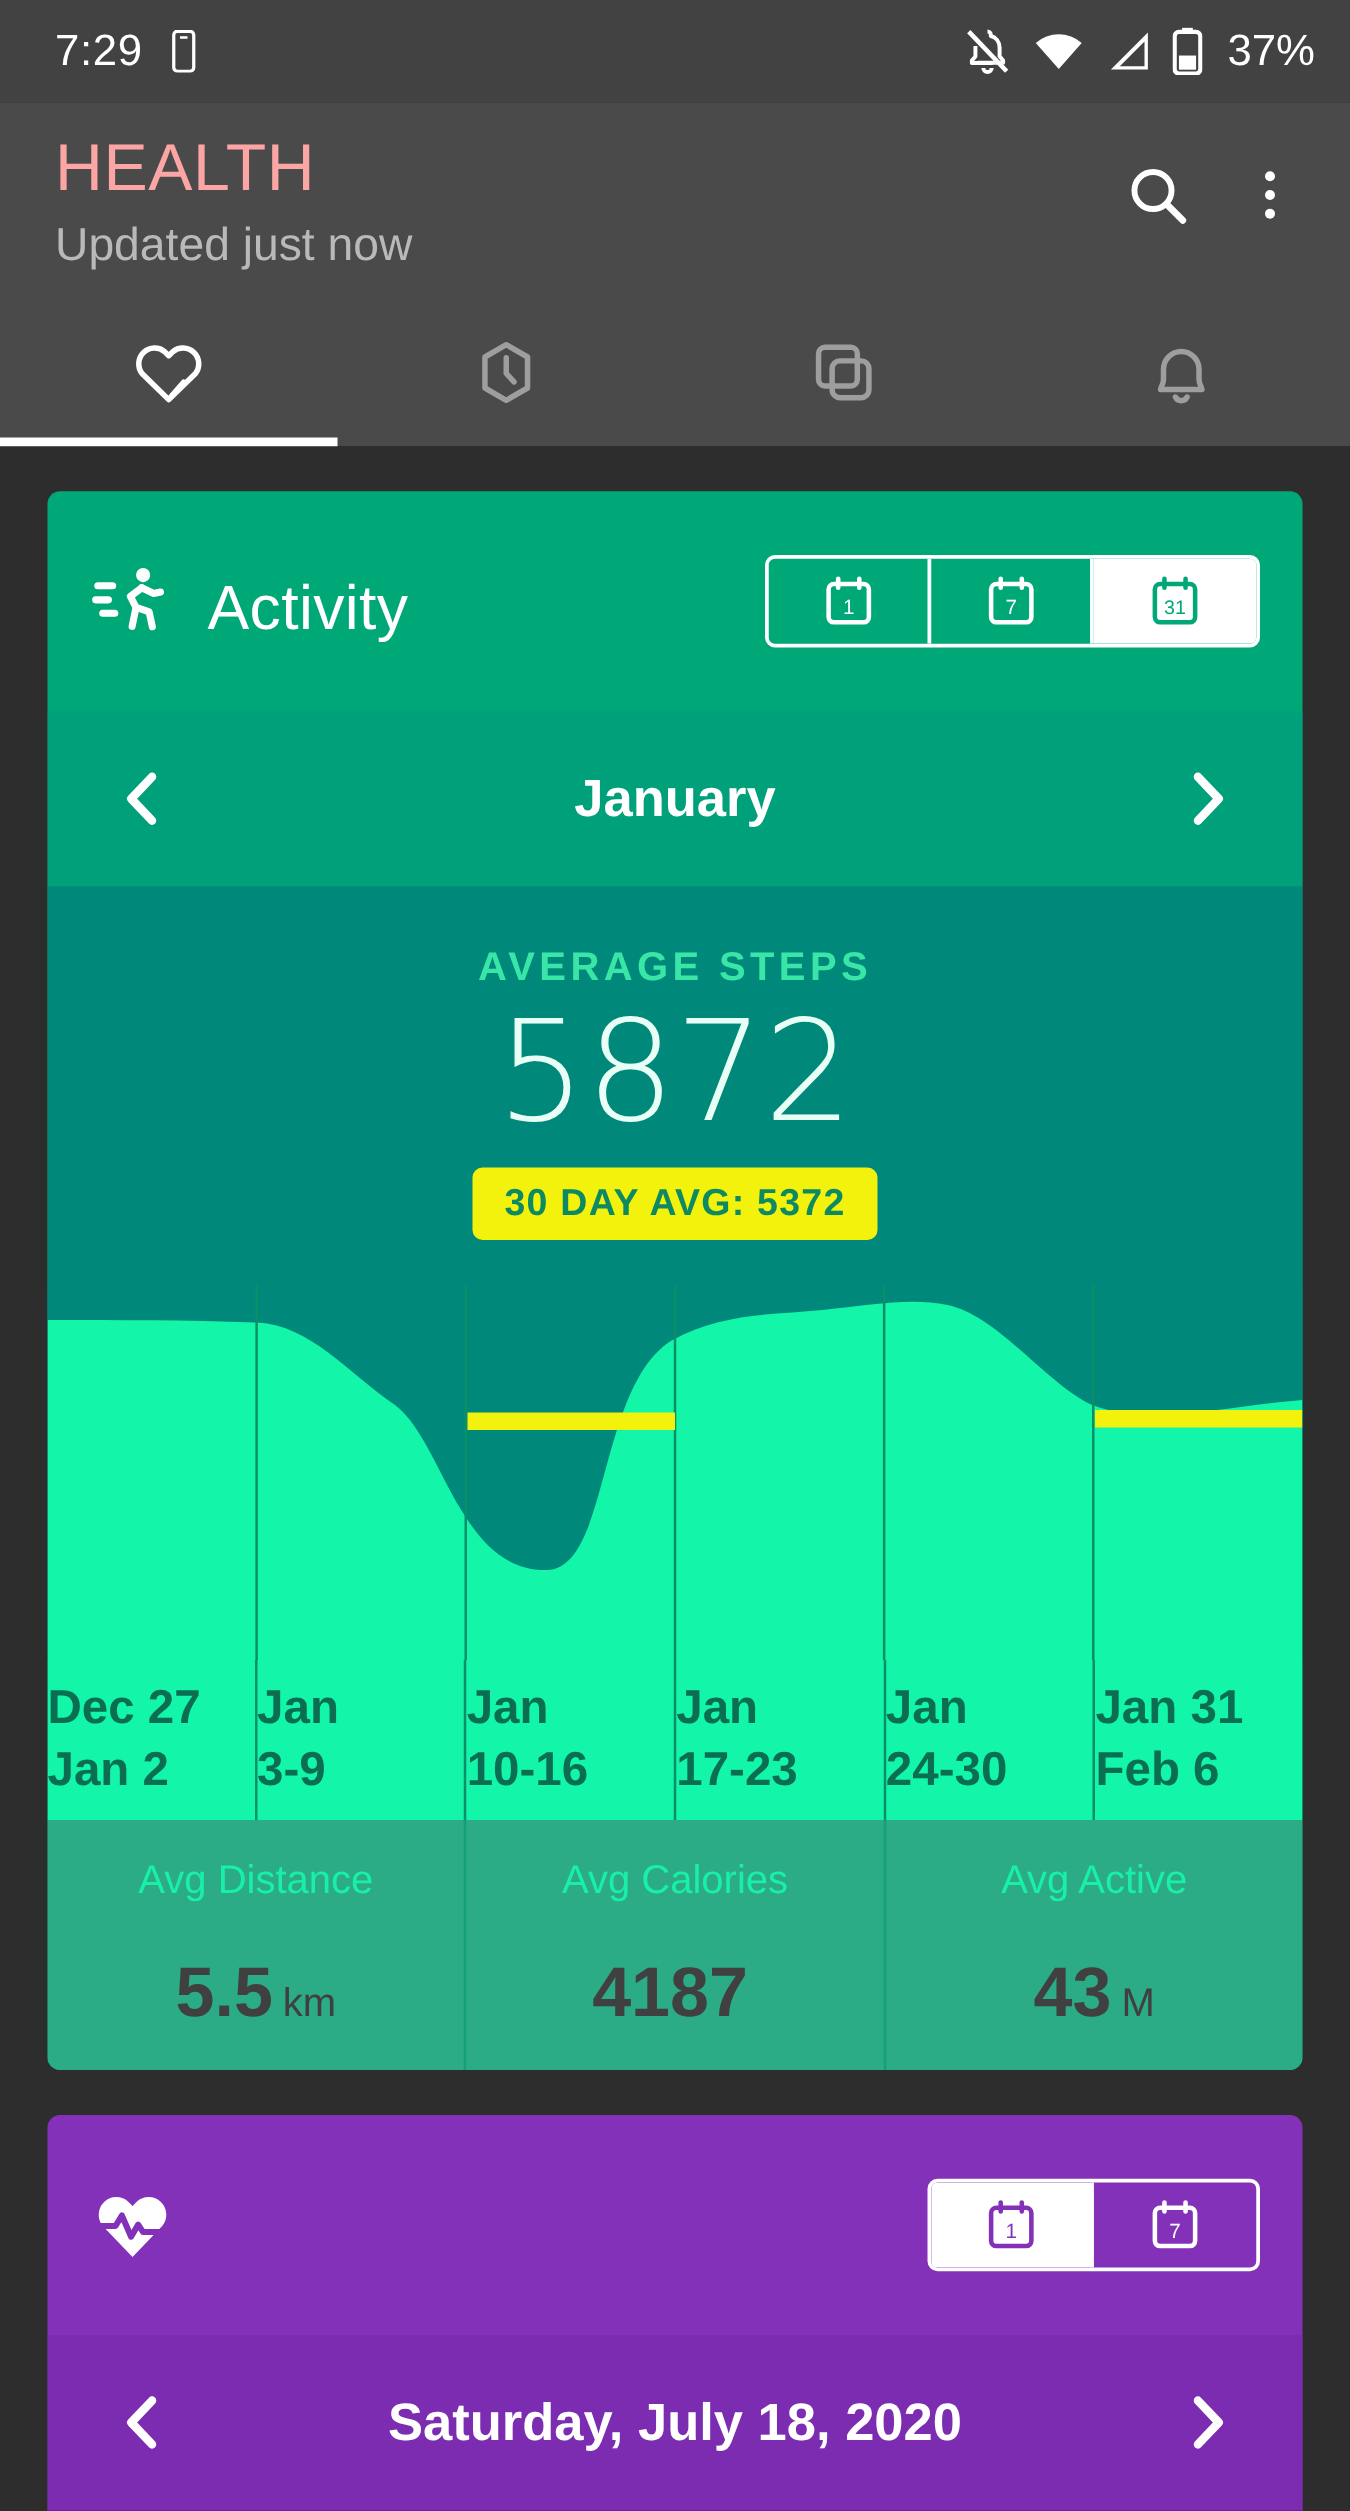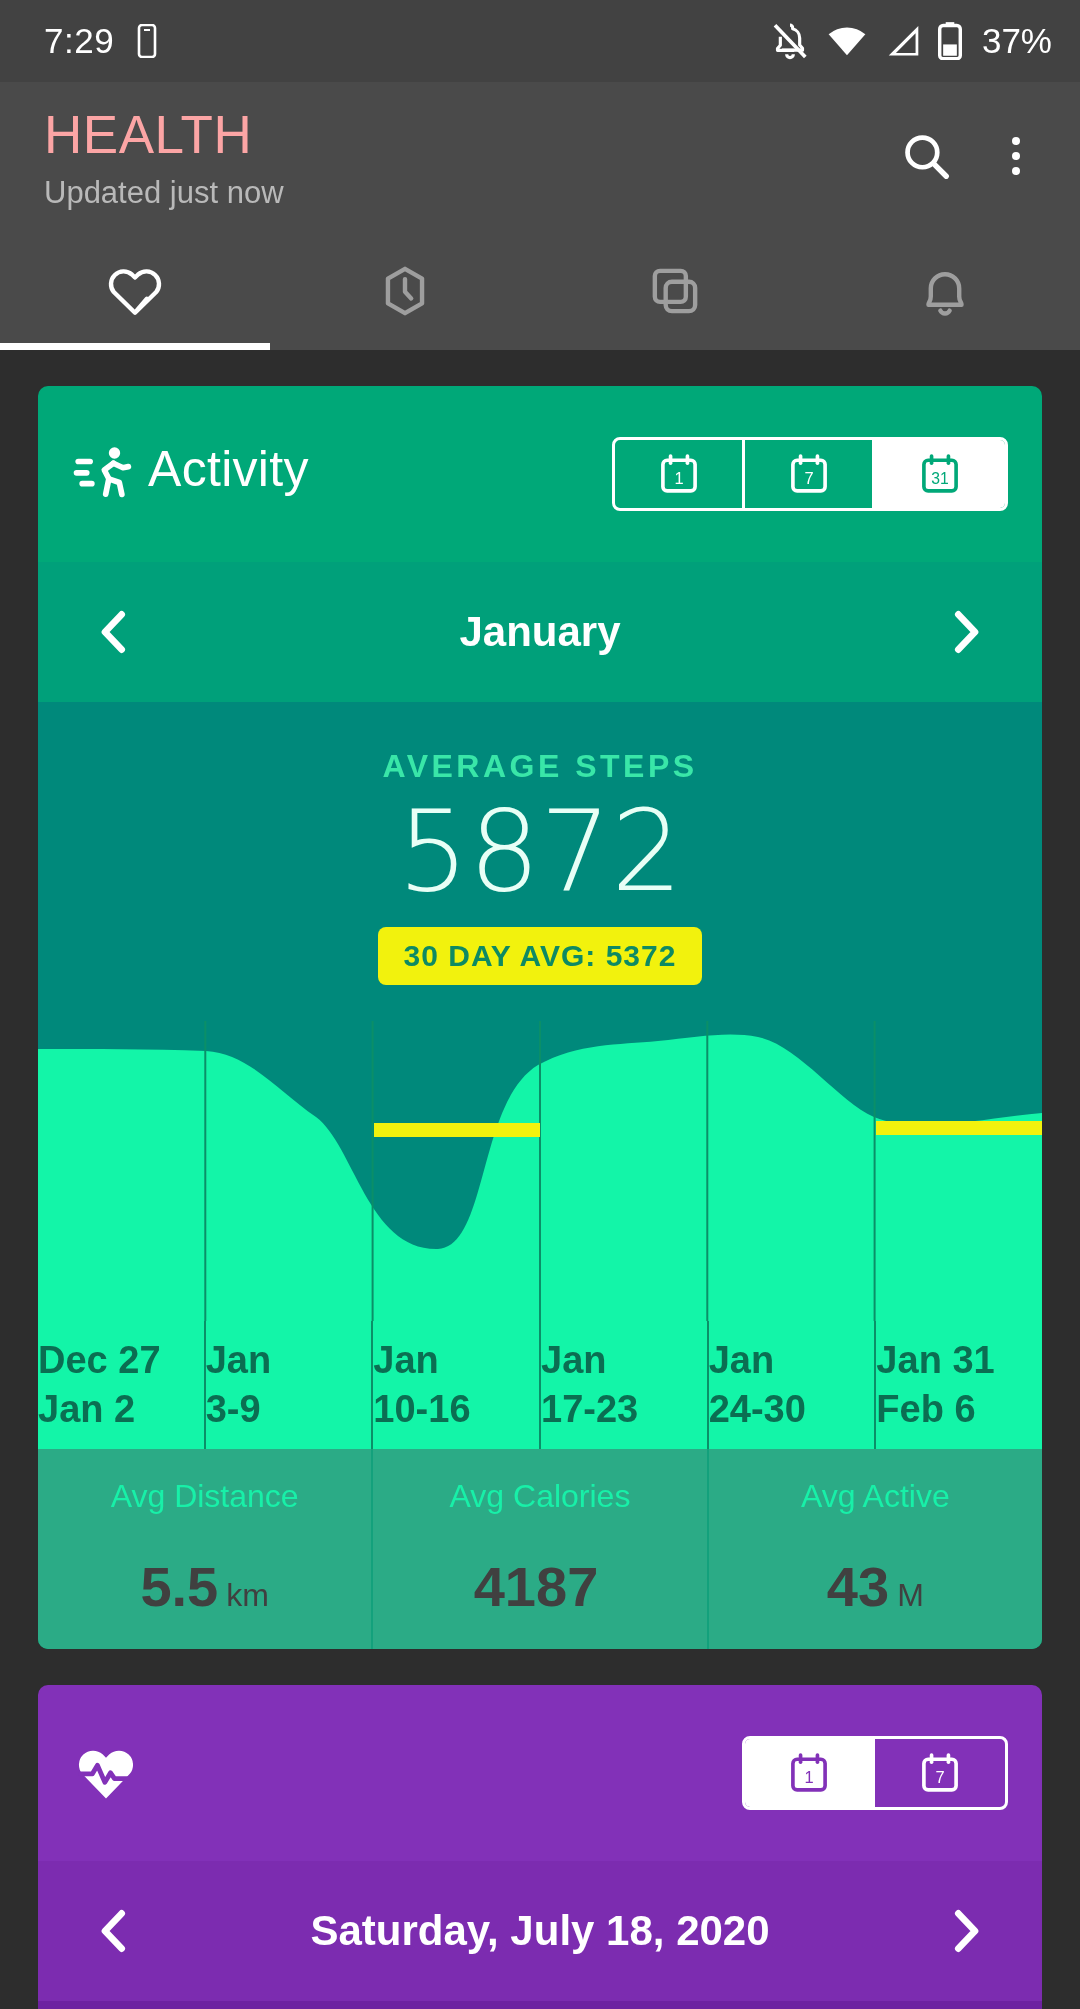--- a/index.html
+++ b/index.html
@@ -59,21 +59,21 @@
   .appbar-titles { flex: 1 1 auto; }
   .app-title {
     color: #fca5a5;
     font-size: 53px;
     font-weight: 400;
     letter-spacing: 0.5px;
     line-height: 1.1;
   }
   .app-subtitle {
     color: #b9b9b9;
-    font-size: 31px;
+    font-size: 37px;
     font-weight: 400;
     margin-top: 12px;
     line-height: 1.1;
   }
   .appbar-actions {
     display: flex;
     align-items: center;
     gap: 18px;
     padding-top: 14px;
   }
@@ -122,21 +122,21 @@
   }
 
   
   .activity { background: #00a878; }
   .card-head {
     display: flex;
     align-items: center;
     padding: 30px 34px;
     height: 176px;
   }
-  .card-head-left { display: flex; align-items: flex-start; gap: 8px; flex: 1 1 auto; }
+  .card-head-left { display: flex; align-items: flex-end; gap: 26px; flex: 1 1 auto; }
   .card-title {
     color: #ffffff;
     font-size: 50px;
     font-weight: 400;
     letter-spacing: 0.3px;
   }
   .seg {
     display: flex;
     border: 3px solid #ffffff;
     border-radius: 8px;

